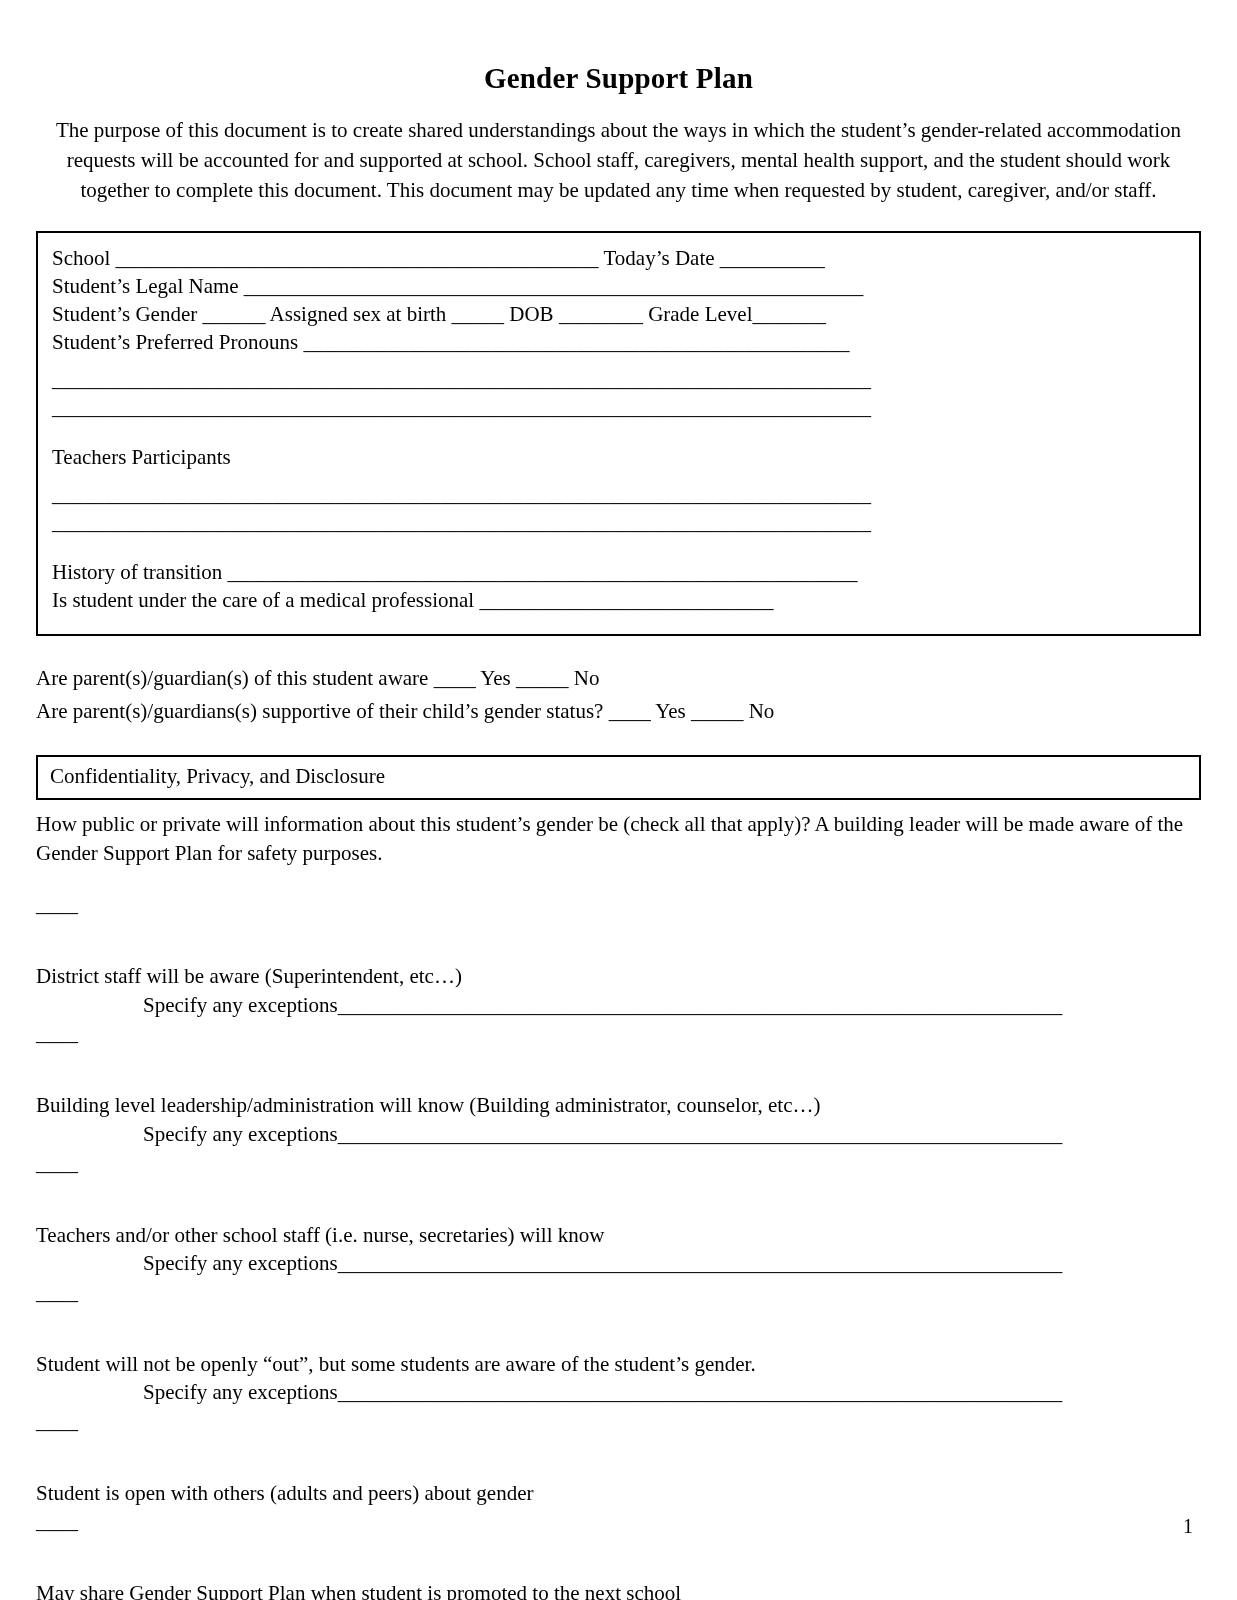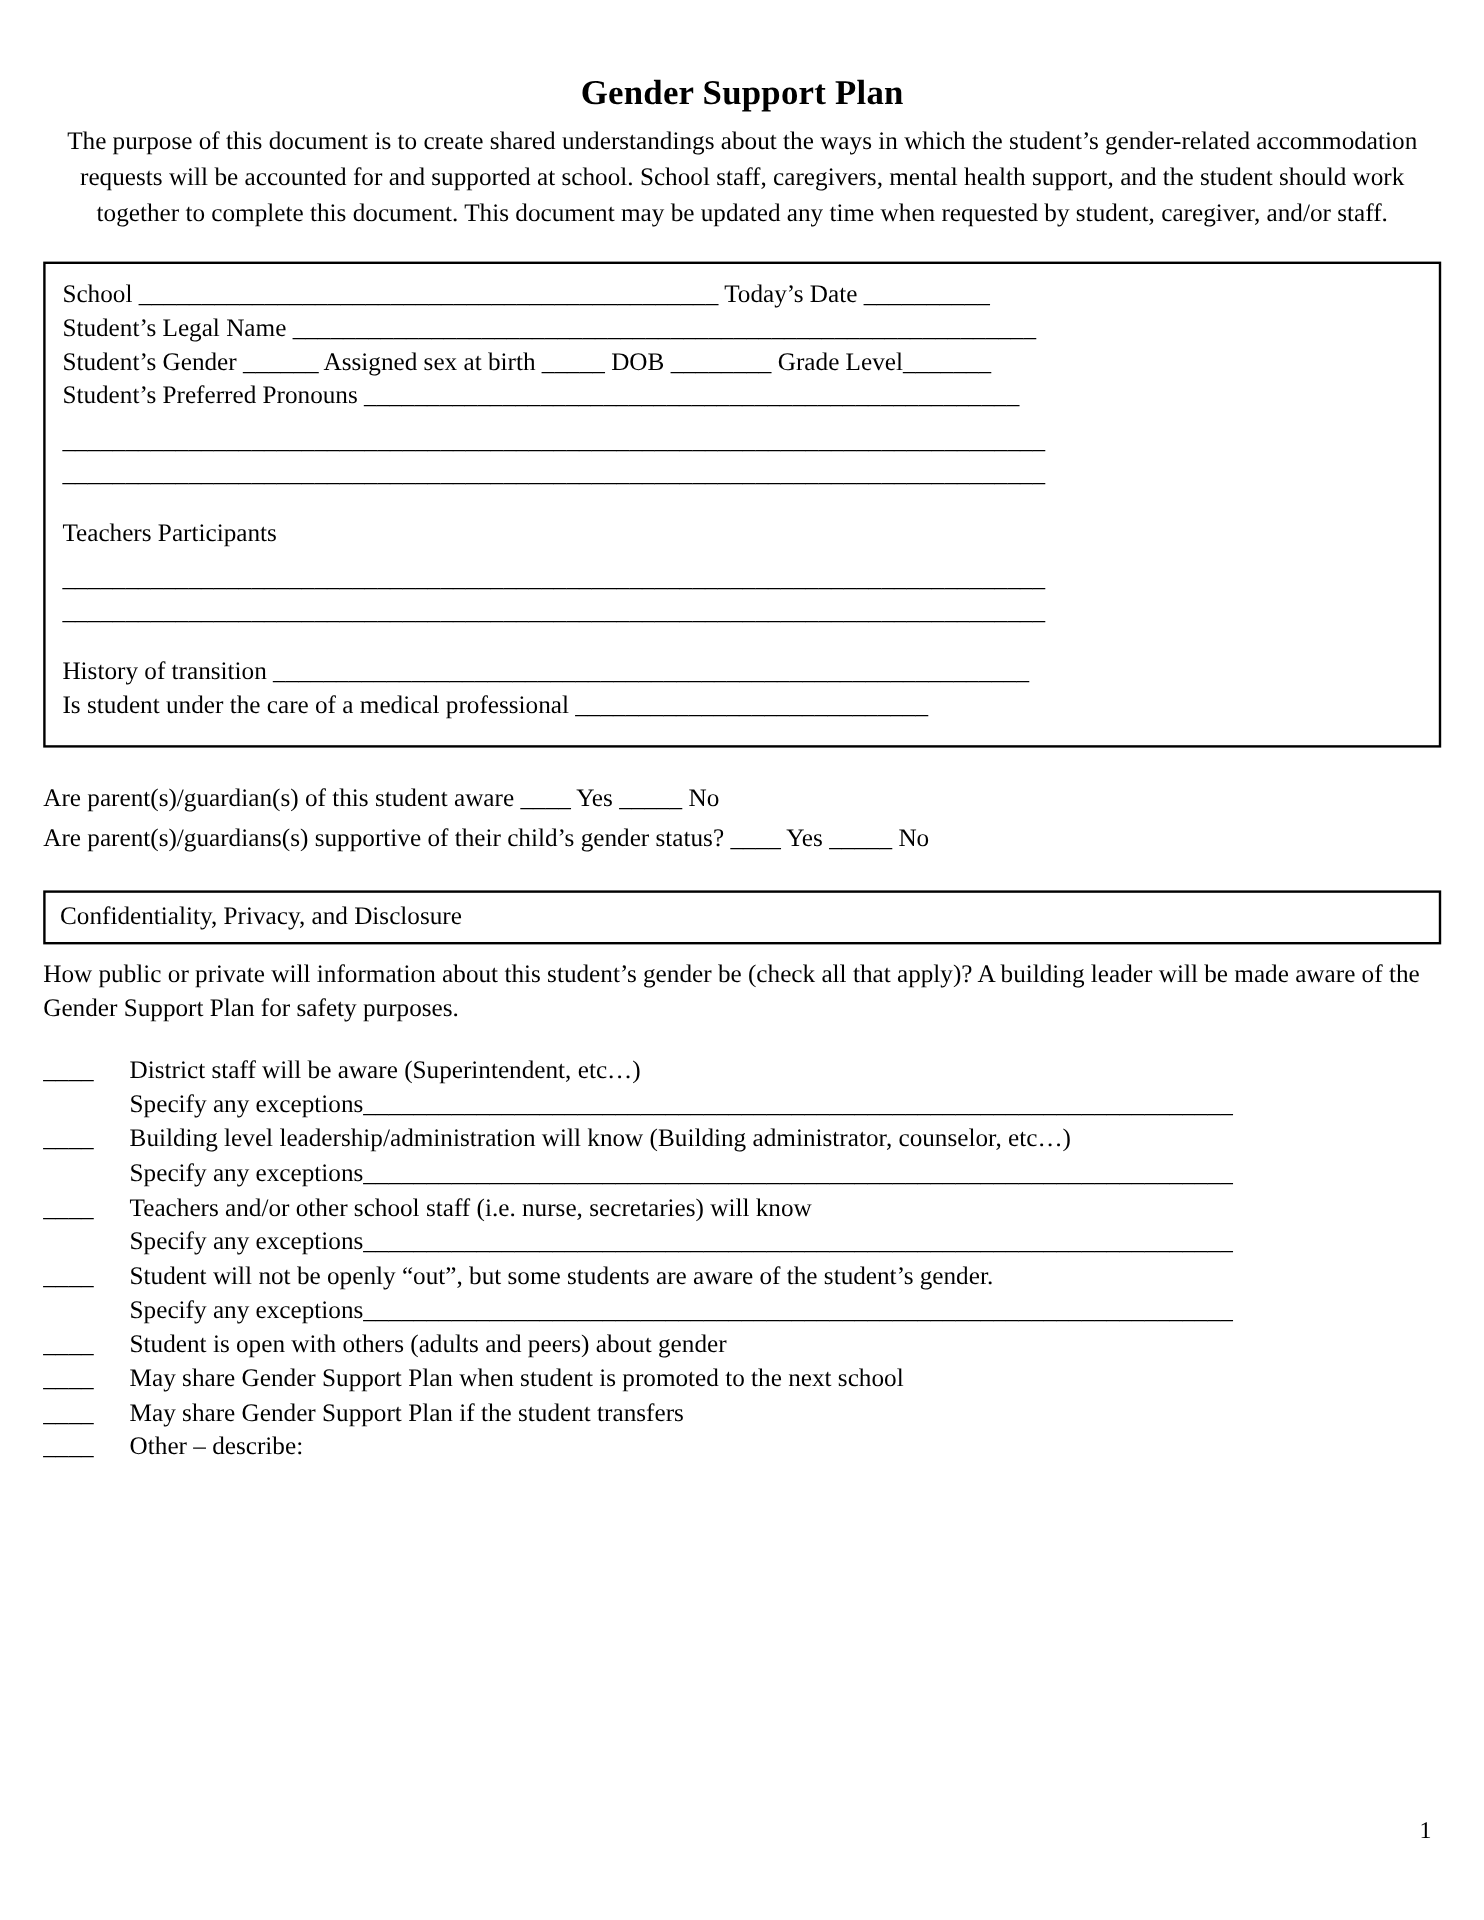--- a/index.html
+++ b/index.html
@@ -26,21 +26,21 @@
     position: absolute;
     left: 36px;
     right: 36px;
     top: 62px;
   }
   h1.title {
     font-family: "Liberation Serif", serif;
     font-size: 29px;
     font-weight: bold;
     text-align: center;
-    margin: 0 0 8px 0;
+    margin: 0 0 21px 0;
     letter-spacing: 0.2px;
   }
   .subtitle {
     font-size: 20px;
     font-weight: bold;
     text-align: center;
     margin: 0 0 30px 0;
     letter-spacing: 0.2px;
   }
   .purpose {
@@ -86,31 +86,32 @@
     margin-top: 10px;
     margin-bottom: 22px;
   }
   .checklist {
     font-size: 21px;
     line-height: 1.36;
   }
   .check-row {
     display: flex;
     align-items: flex-start;
+    flex-direction: column;
   }
   .check-blank {
     width: 72px;
     flex: 0 0 72px;
     letter-spacing: 0px;
   }
   .check-text {
     flex: 1 1 auto;
   }
   .exception-row {
-    margin-left: 72px;
+    margin-left: 107px;
     white-space: nowrap;
     overflow: hidden;
   }
   .pagenum {
     position: absolute;
     right: 44px;
     bottom: 62px;
     font-size: 20px;
   }
 </style>

